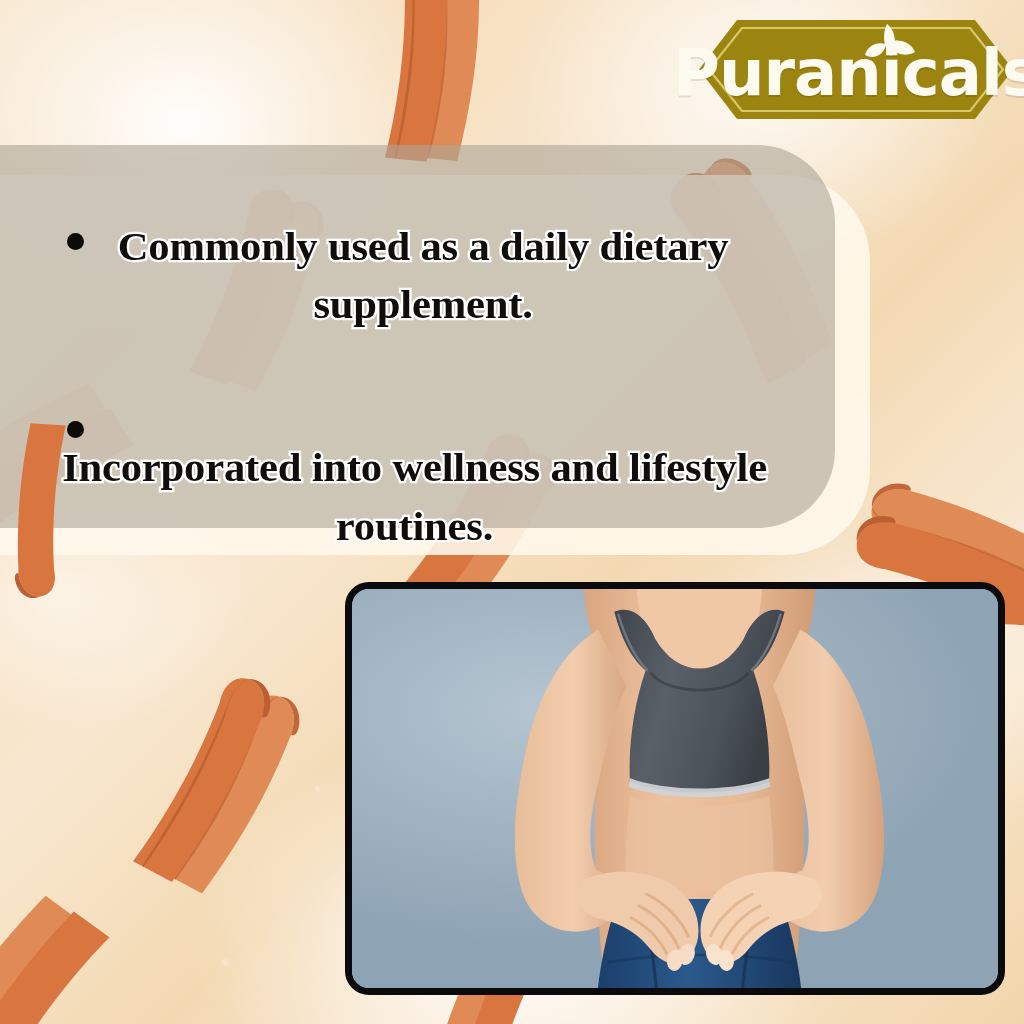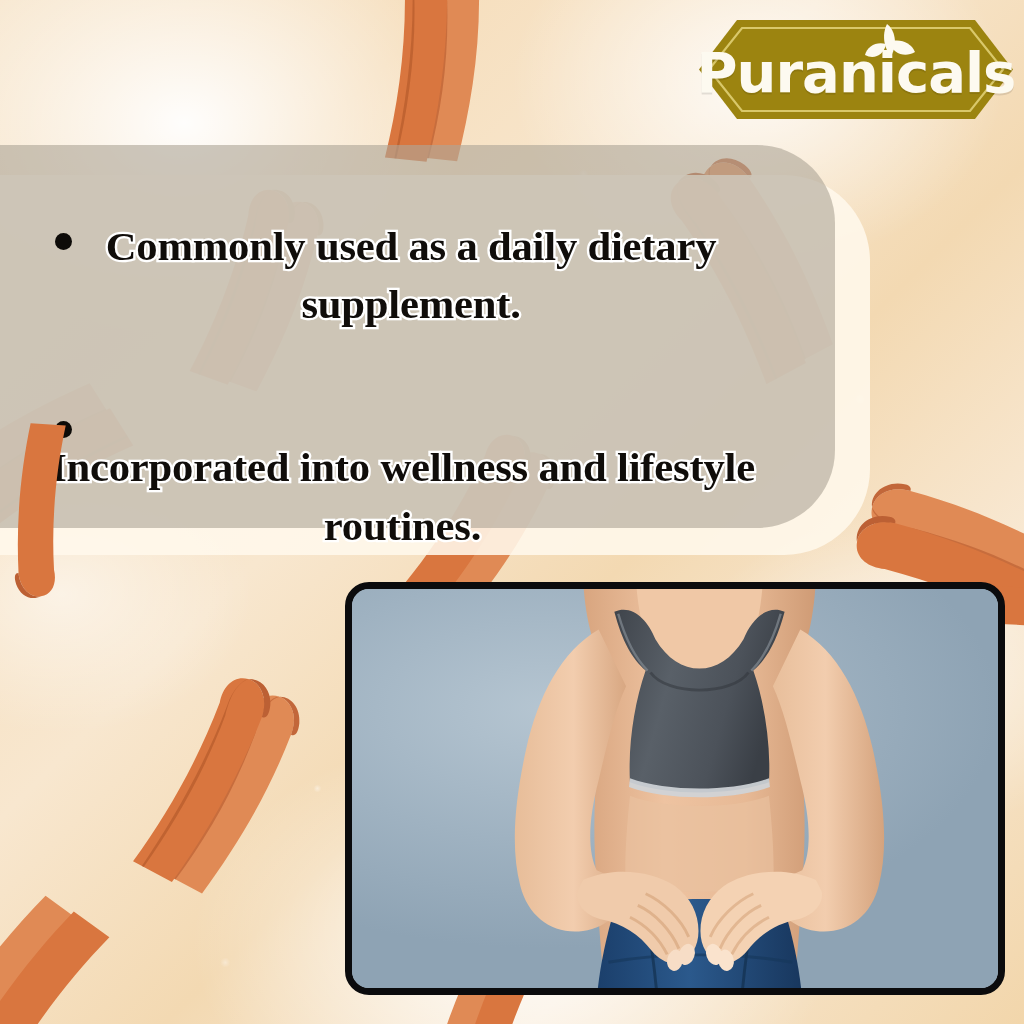--- a/index.html
+++ b/index.html
@@ -41,21 +41,21 @@
     position:absolute;left:-60px;top:175px;width:930px;height:380px;
     background:rgba(255,248,236,.88);
     border-radius:0 86px 86px 0;
   }
   .panel{
     position:absolute;left:-70px;top:145px;width:905px;height:383px;
     background:rgba(175,166,152,.62);
     border-radius:0 78px 78px 0;
   }
 
-  .bullets{position:absolute;left:0;top:145px;width:880px;}
+  .bullets{position:absolute;left:12px;top:145px;width:880px;}
   .bullet-row{display:flex;align-items:flex-start;}
   .dot{
     width:17px;height:17px;border-radius:50%;background:#0d0b08;
     flex:0 0 auto;margin-top:16px;
   }
   .btext{
     flex:1 1 auto;
     text-align:center;
     font-family:"Liberation Serif", serif;
     font-weight:bold;
@@ -82,21 +82,21 @@
       radial-gradient(ellipse 70% 60% at 30% 30%, #b5c5d1 0%, #9fb2c1 55%, #8ea3b4 100%);
   }
 
   
   .logo{position:absolute;left:697px;top:18px;width:318px;height:103px;}
   .logo svg{width:100%;height:100%;display:block;}
   .logo-text{
     position:absolute;left:0;top:0;width:100%;height:100%;
     display:flex;align-items:center;justify-content:center;
     font-family:"DejaVu Sans", sans-serif;font-weight:bold;
-    font-size:56px;color:#fdfaf0;letter-spacing:-1px;
+    font-size:64px;color:#fdfaf0;letter-spacing:-1px;
     padding-top:6px;box-sizing:border-box;
     text-shadow:0 2px 0 rgba(0,0,0,.10);
   }
 </style>
 </head>
 <body>
 
 <div id="stage">
 
   <div class="bg"></div>

